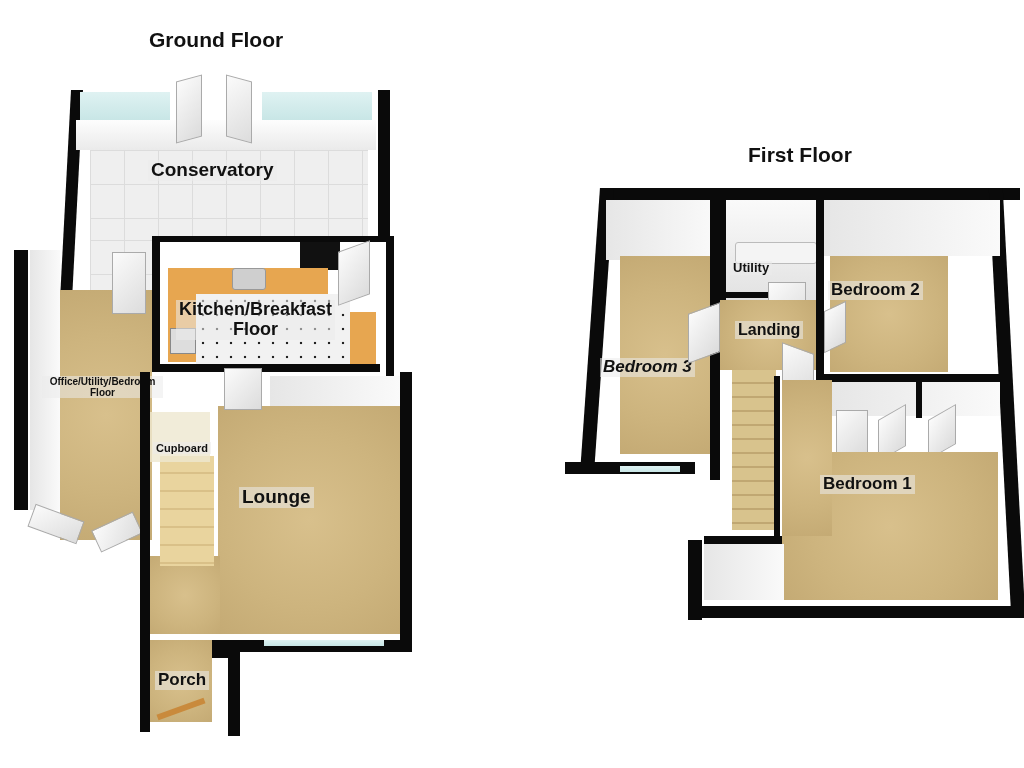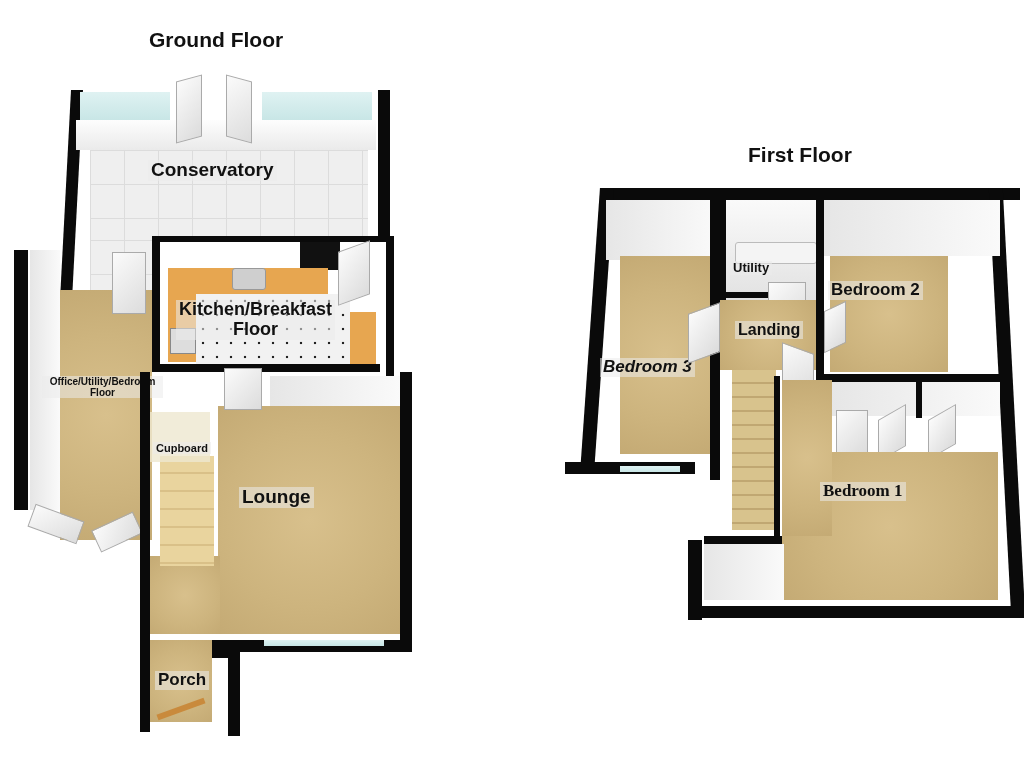--- a/index.html
+++ b/index.html
@@ -129,14 +129,14 @@
   <div class="abs innerwall" style="left:270px;top:202px;width:170px;height:34px;"></div>
   <div class="abs wall" style="left:356px;top:202px;width:6px;height:36px;"></div>
   <div class="abs door" style="left:276px;top:230px;width:30px;height:42px;"></div>
   <div class="abs door" style="left:318px;top:232px;width:26px;height:40px;transform:skewY(-30deg);"></div>
   <div class="abs door" style="left:368px;top:232px;width:26px;height:38px;transform:skewY(-30deg);"></div>
   <div class="abs carpet" style="left:222px;top:272px;width:216px;height:148px;"></div>
   <div class="abs carpet" style="left:222px;top:200px;width:50px;height:156px;"></div>
   <div class="abs innerwall" style="left:144px;top:364px;width:80px;height:56px;"></div>
   <div class="abs wall" style="left:128px;top:360px;width:14px;height:80px;"></div>
   <div class="abs wall" style="left:128px;top:426px;width:330px;height:12px;"></div>
-  <div class="abs label" style="left:260px;top:302px;font-size:17px;font-family:Liberation Serif, serif;">Bedroom 1</div>
+  <div class="abs label" style="left:260px;top:295px;font-size:17px;">Bedroom 1</div>
 </div>
 
 </body></html>

